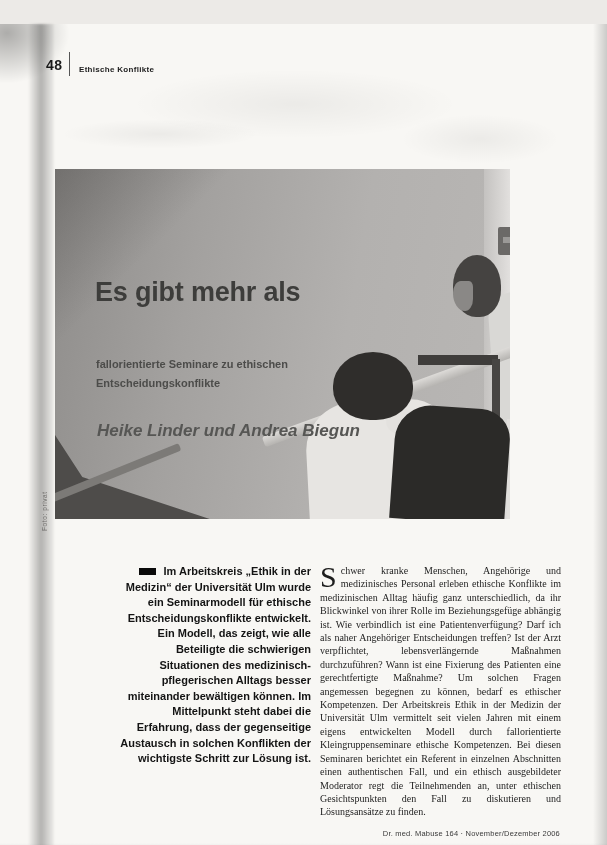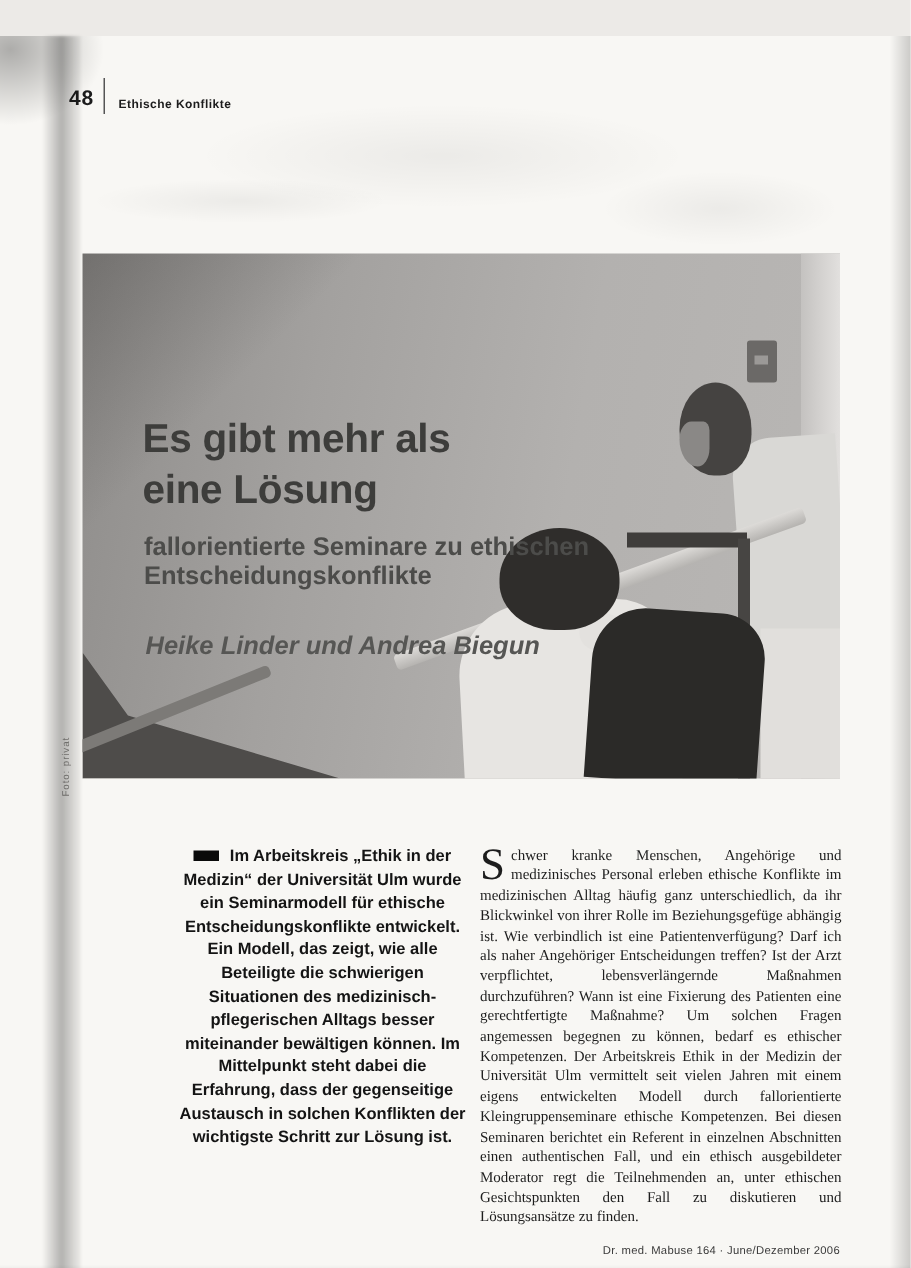--- a/index.html
+++ b/index.html
@@ -51,21 +51,21 @@
 
   
   .photo-credit{
     position:absolute;left:41px;top:412px;height:95px;
     writing-mode:vertical-rl;transform:rotate(180deg);
     font-size:6.5px;color:#8f8d8a;letter-spacing:0.6px;
   }
 
   
   .photo{
-    position:absolute;left:55px;top:145px;width:505px;height:350px;
+    position:absolute;left:55px;top:145px;width:455px;height:350px;
     overflow:hidden;
     background:linear-gradient(100deg,#8f8d8b 0%,#a3a19f 30%,#b3b1af 62%,#b9b7b5 100%);
   }
   .ceiling-corner{
     position:absolute;left:0;top:0;width:100%;height:100%;
     background:linear-gradient(135deg,rgba(60,58,56,0.35) 0%,rgba(60,58,56,0) 22%);
   }
   .window-band{
     position:absolute;right:0;top:0;width:26px;height:100%;
     background:linear-gradient(90deg,#c4c2c0,#e2e0de);
@@ -130,39 +130,39 @@
     background:#e1dfdc;
   }
   
   .photo-title{
     position:absolute;left:40px;top:106px;
     font-size:27px;line-height:34px;font-weight:bold;color:#3d3d3b;
     letter-spacing:-0.2px;
   }
   .photo-subtitle{
     position:absolute;left:41px;top:186px;
-    font-size:17px;line-height:19px;font-weight:bold;color:#4c4c4a;
+    font-size:11px;line-height:19px;font-weight:bold;color:#4c4c4a;
   }
   .photo-authors{
     position:absolute;left:42px;top:252px;
     font-size:17px;font-weight:bold;font-style:italic;color:#55555*3;
     color:#565654;
   }
 
   
   .caption{
     position:absolute;left:57px;top:501px;width:460px;
     font-size:8px;font-weight:bold;color:#262626;letter-spacing:0.1px;
   }
 
   
   .col-left{
     position:absolute;left:119px;top:540px;width:192px;
     font-size:11px;line-height:15.6px;font-weight:bold;color:#141414;
-    text-align:center;
+    text-align:right;
   }
   .intro-bullet{
     display:inline-block;width:17px;height:7px;background:#0a0a0a;
     margin-right:7px;
   }
   .col-right{
     position:absolute;left:320px;top:540px;width:241px;
     font-family:"Liberation Serif",serif;
     font-size:10px;line-height:13.4px;color:#1d1d1d;
     text-align:justify;
@@ -214,37 +214,36 @@
     <div class="railing-post"></div>
     <div class="rail-lower"></div>
 
     <div class="nurse-torso"></div>
     <div class="nurse-arm"></div>
     <div class="nurse-hair"></div>
     <div class="dark-figure"></div>
 
     <div class="photo-title">
       <span style="display:block">Es gibt mehr als</span>
-      <span style="display:block">eine Lösung</span>
     </div>
     <div class="photo-subtitle">
       <span style="display:block">fallorientierte Seminare zu ethischen</span>
       <span style="display:block">Entscheidungskonflikte</span>
     </div>
     <div class="photo-authors">Heike Linder und Andrea Biegun</div>
   </div>
 
 
   <div class="col-left">
     <span class="intro-bullet"></span><span>Im Arbeitskreis „Ethik in der Medizin“ der Universität Ulm wurde ein Seminarmodell für ethische Entscheidungskonflikte entwickelt. Ein Modell, das zeigt, wie alle Beteiligte die schwierigen Situationen des medizinisch-pflegerischen Alltags besser miteinander bewältigen können. Im Mittelpunkt steht dabei die Erfahrung, dass der gegenseitige Austausch in solchen Konflikten der wichtigste Schritt zur Lösung ist.</span>
   </div>
 
   <div class="col-right">
     <span class="dropcap">S</span><span>chwer kranke Menschen, Angehörige und medizinisches Personal erleben ethische Konflikte im medizinischen Alltag häufig ganz unterschiedlich, da ihr Blickwinkel von ihrer Rolle im Beziehungsgefüge abhängig ist. Wie verbindlich ist eine Patientenverfügung? Darf ich als naher Angehöriger Entscheidungen treffen? Ist der Arzt verpflichtet, lebensverlängernde Maßnahmen durchzuführen? Wann ist eine Fixierung des Patienten eine gerechtfertigte Maßnahme? Um solchen Fragen angemessen begegnen zu können, bedarf es ethischer Kompetenzen. Der Arbeitskreis Ethik in der Medizin der Universität Ulm vermittelt seit vielen Jahren mit einem eigens entwickelten Modell durch fallorientierte Kleingruppenseminare ethische Kompetenzen. Bei diesen Seminaren berichtet ein Referent in einzelnen Abschnitten einen authentischen Fall, und ein ethisch ausgebildeter Moderator regt die Teilnehmenden an, unter ethischen Gesichtspunkten den Fall zu diskutieren und Lösungsansätze zu finden.</span>
   </div>
 
-  <div class="footer">Dr. med. Mabuse 164 · June/Dezember 2006</div>
+  <div class="footer">Dr. med. Mabuse 164 · November/Dezember 2006</div>
 
   <div class="gutter-shadow"></div>
   <div class="bottom-shadow"></div>
   <div class="right-shadow"></div>
   <div class="corner-smudge"></div>
 </div>
 
 </body></html>

